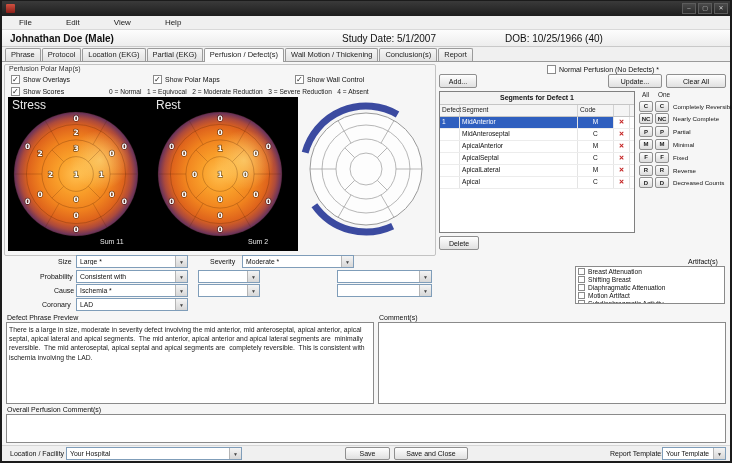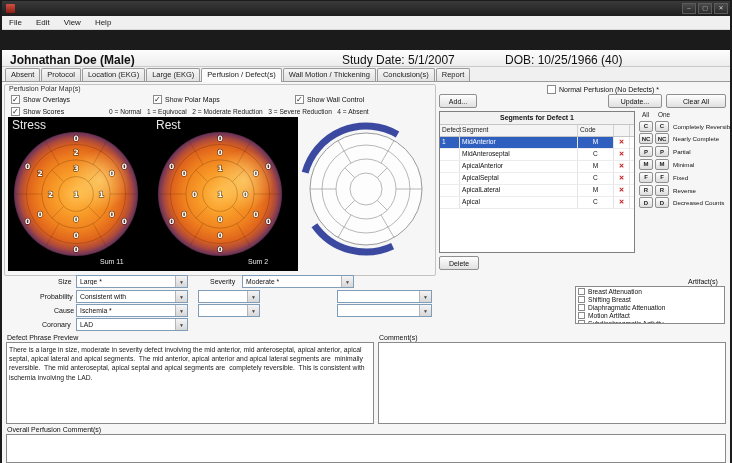--- a/index.html
+++ b/index.html
@@ -4,22 +4,22 @@
 <style>
   html,body{margin:0;padding:0;}
   body{width:732px;height:463px;overflow:hidden;font-family:"Liberation Sans",sans-serif;background:#333;}
   .window{position:relative;width:732px;height:463px;background:#1b1b1b;padding:1px 2px 5px 2px;box-sizing:border-box;}
   .titlebar{position:relative;height:15px;background:linear-gradient(#3a3a3a,#1e1e1e);display:flex;align-items:center;color:#d6d6d6;font-size:7.5px;}
   .app-icon{width:9px;height:9px;background:linear-gradient(#d05040,#8a1f18);margin:0 4px;border-radius:1px;flex:none;}
   .title-text{position:absolute;left:0;right:0;text-align:center;pointer-events:none;}
   .win-controls{margin-left:auto;display:flex;gap:2px;padding-right:2px;z-index:2;}
   .win-btn{width:14px;height:11px;background:linear-gradient(#4a4a4a,#2c2c2c);border:1px solid #5c5c5c;color:#cfcfcf;font-size:6px;line-height:9px;text-align:center;box-sizing:border-box;}
   .menubar{height:13px;background:#f0f0f0;display:flex;align-items:center;font-size:8px;color:#1a1a1a;border-bottom:1px solid #d9d9d9;}
-  .menu-item{padding:0 7px;}
-  .patientbar{position:relative;height:16px;background:linear-gradient(#fdfdfd,#ededed);border-bottom:1px solid #c9c9c9;font-size:12px;color:#111;margin-top:20px;}
+  .menu-item{padding:0 17px;}
+  .patientbar{position:relative;height:16px;background:linear-gradient(#fdfdfd,#ededed);border-bottom:1px solid #c9c9c9;font-size:10px;color:#111;}
   .patientbar span{position:absolute;top:3px;white-space:nowrap;}
   .tabstrip{height:15px;background:#f0f0f0;display:flex;align-items:flex-end;padding-left:3px;border-bottom:1px solid #9a9a9a;box-sizing:border-box;}
   .tab{font-size:7.5px;color:#222;background:linear-gradient(#f6f6f6,#e2e2e2);border:1px solid #9a9a9a;border-bottom:none;border-radius:2px 2px 0 0;padding:1px 5px 2px;margin-right:1px;white-space:nowrap;}
   .tab.active{background:#fbfbfb;position:relative;margin-bottom:-1px;padding-bottom:3px;}
   .main{position:relative;height:398px;background:#f6f6f6;}
   .groupbox{position:absolute;border:1px solid #c3c3c3;border-radius:2px;}
   .group-title{position:absolute;font-size:7px;color:#333;white-space:nowrap;}
   .label{position:absolute;font-size:7px;color:#111;white-space:nowrap;}
   .cb-row{position:absolute;display:flex;align-items:center;gap:3px;font-size:7px;color:#111;white-space:nowrap;}
   .checkbox{width:9px;height:9px;background:#fff;border:1px solid #8a8a8a;box-sizing:border-box;position:relative;flex:none;}
@@ -76,24 +76,24 @@
     </div>
 
   <div class="patientbar">
     <span style="left:8px;font-weight:bold;">Johnathan Doe (Male)</span>
     <span style="left:340px;">Study Date: 5/1/2007</span>
     <span style="left:503px;">DOB: 10/25/1966 (40)</span>
     <span style="left:734px;">ID: N/A</span>
   </div>
 
   <div class="tabstrip">
-      <div class="tab">Absent</div>
+      <div class="tab">Phrase</div>
       <div class="tab">Protocol</div>
       <div class="tab">Location (EKG)</div>
-      <div class="tab">Large (EKG)</div>
+      <div class="tab">Partial (EKG)</div>
       <div class="tab active">Perfusion / Defect(s)</div>
       <div class="tab">Wall Motion / Thickening</div>
       <div class="tab">Conclusion(s)</div>
       <div class="tab">Report</div>
     </div>
 
   <div class="main">
 
     <div class="groupbox" style="left:2px;top:2px;width:430px;height:190px;">
       <span class="group-title" style="left:4px;top:0;">Perfusion Polar Map(s)</span>

